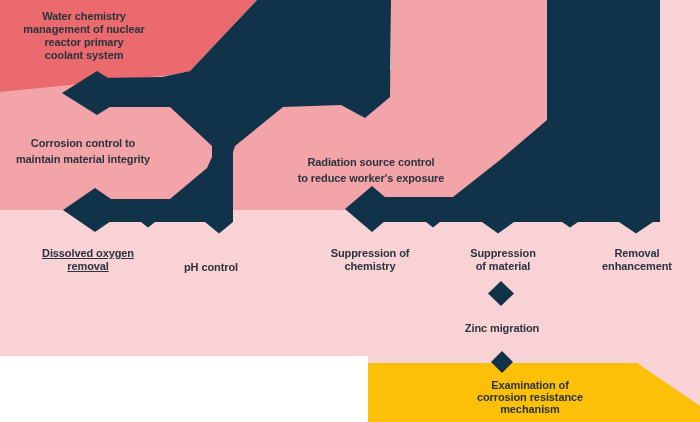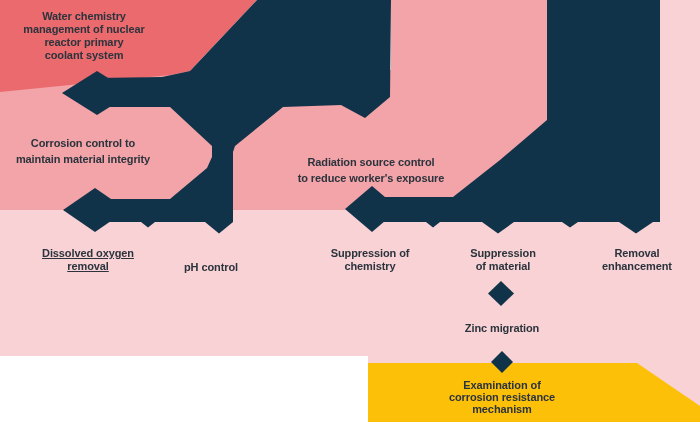--- a/index.html
+++ b/index.html
@@ -16,21 +16,21 @@
     transform:translateX(-50%);
     text-align:center;
     white-space:pre-line;
     font-weight:700;
     font-size:11px;
     line-height:13px;
     letter-spacing:-0.1px;
     color:#2b333c;
   }
   .lh16{line-height:15.5px;}
-  .lh12{line-height:12px;}
+  .lh12{line-height:12px;margin-left:28px;}
 </style>
 </head>
 <body>
 
 <div id="canvas">
 
   <svg id="shapes" viewBox="0 0 700 422" xmlns="http://www.w3.org/2000/svg">
 
     <polygon points="0,150 660,150 660,0 700,0 700,422 368,422 368,356 0,356" fill="#F8D2D5"></polygon>
 

